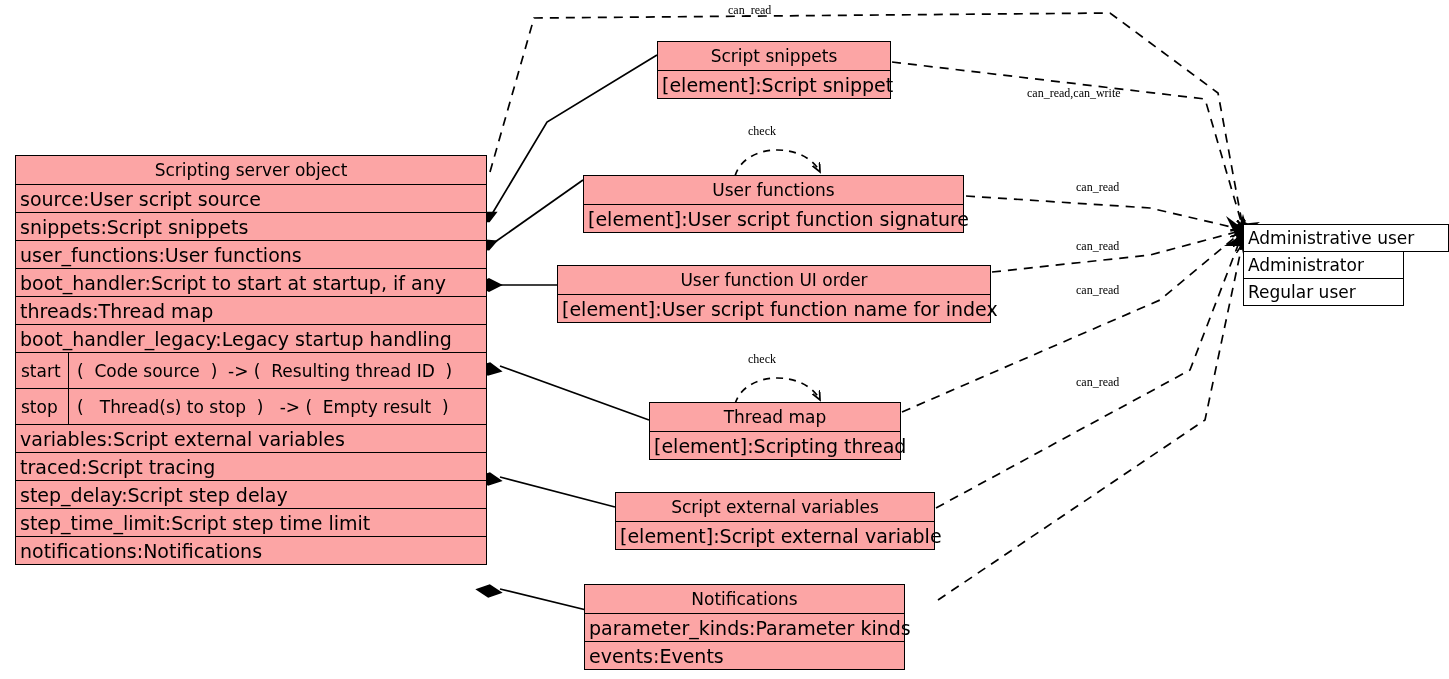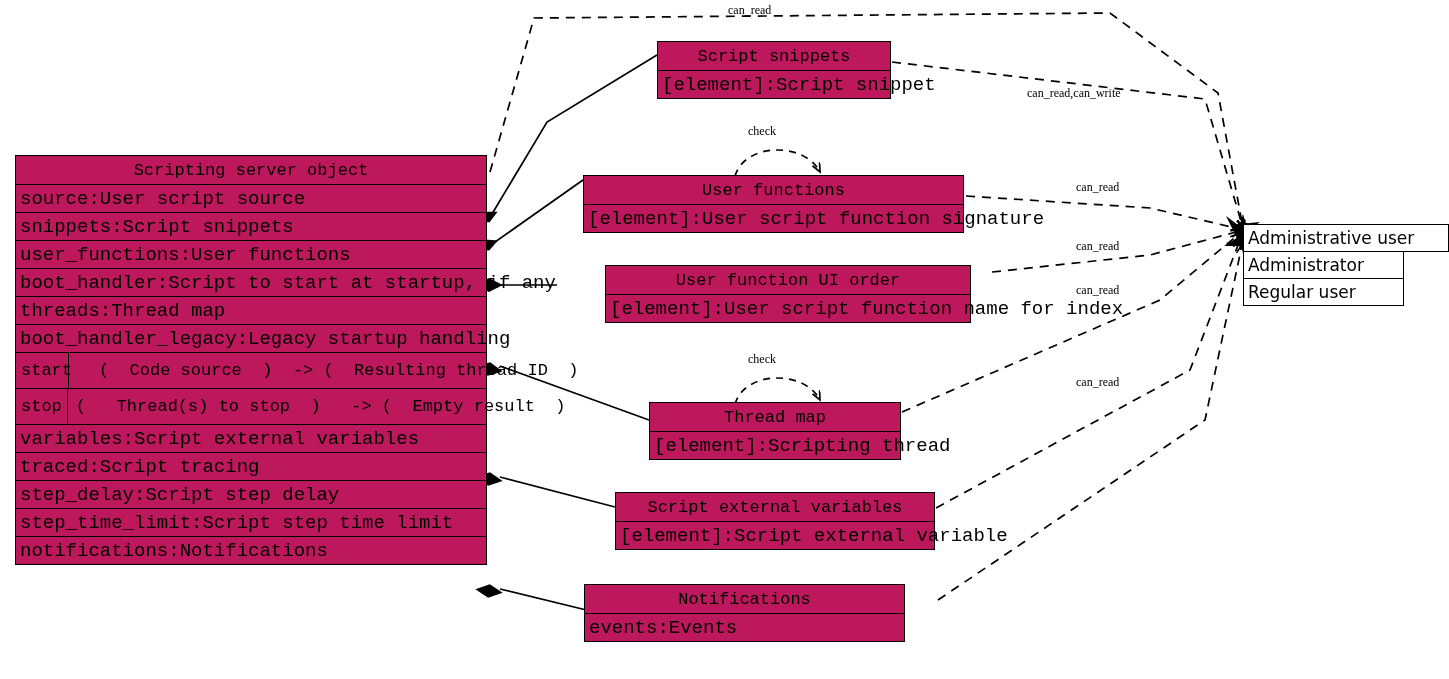--- a/index.html
+++ b/index.html
@@ -28,26 +28,25 @@
   .uml-box {
     position: absolute;
     box-sizing: border-box;
     background: #ffffff;
     border: 1.6px solid #000000;
     z-index: 5;
   }
   .uml-row {
     box-sizing: border-box;
     border-top: 1.6px solid #000000;
-    background: #be185d;
+    background: #fca5a5;
     white-space: nowrap;
     overflow: visible;
     display: flex;
     align-items: center;
-    font-family: Liberation Mono, monospace;
   }
   .uml-row:first-child {
     border-top: none;
   }
   .uml-title {
     justify-content: center;
     font-size: 17px;
     color: #000000;
   }
   .uml-attr {
@@ -173,21 +172,21 @@
   <div class="uml-box" style="left:15px; top:155px; width:472px;">
     <div class="uml-row uml-title" style="height:28px;">Scripting server object</div>
 
     <div class="uml-row uml-attr" style="height:28px;">source:User script source</div>
     <div class="uml-row uml-attr" style="height:28px;">snippets:Script snippets</div>
     <div class="uml-row uml-attr" style="height:28px;">user_functions:User functions</div>
     <div class="uml-row uml-attr" style="height:28px;">boot_handler:Script to start at startup, if any</div>
     <div class="uml-row uml-attr" style="height:28px;">threads:Thread map</div>
     <div class="uml-row uml-attr" style="height:28px;">boot_handler_legacy:Legacy startup handling</div>
 
-    <div class="uml-row uml-method" style="height:36px;gap:22px;">
+    <div class="uml-row uml-method" style="height:36px;">
       <span class="method-name" style="width:53px;">start</span>
       <span class="method-sig">(  Code source  )  -&gt; (  Resulting thread ID  )</span>
     </div>
     <div class="uml-row uml-method" style="height:36px;">
       <span class="method-name" style="width:53px;">stop</span>
       <span class="method-sig">(   Thread(s) to stop  )   -&gt; (  Empty result  )</span>
     </div>
 
     <div class="uml-row uml-attr" style="height:28px;">variables:Script external variables</div>
     <div class="uml-row uml-attr" style="height:28px;">traced:Script tracing</div>
@@ -199,37 +198,38 @@
   <div class="uml-box" style="left:657px; top:41px; width:234px;">
     <div class="uml-row uml-title" style="height:28px;">Script snippets</div>
     <div class="uml-row uml-attr" style="height:28px;">[element]:Script snippet</div>
   </div>
 
   <div class="uml-box" style="left:583px; top:175px; width:381px;">
     <div class="uml-row uml-title" style="height:28px;">User functions</div>
     <div class="uml-row uml-attr" style="height:28px;">[element]:User script function signature</div>
   </div>
 
-  <div class="uml-box" style="left:557px; top:265px; width:366px;margin-left:48px;">
+  <div class="uml-box" style="left:557px; top:265px; width:434px;">
     <div class="uml-row uml-title" style="height:28px;">User function UI order</div>
     <div class="uml-row uml-attr" style="height:28px;">[element]:User script function name for index</div>
   </div>
 
   <div class="uml-box" style="left:649px; top:402px; width:252px;">
     <div class="uml-row uml-title" style="height:28px;">Thread map</div>
     <div class="uml-row uml-attr" style="height:28px;">[element]:Scripting thread</div>
   </div>
 
   <div class="uml-box" style="left:615px; top:492px; width:320px;">
     <div class="uml-row uml-title" style="height:28px;">Script external variables</div>
     <div class="uml-row uml-attr" style="height:28px;">[element]:Script external variable</div>
   </div>
 
   <div class="uml-box" style="left:584px; top:584px; width:321px;">
     <div class="uml-row uml-title" style="height:28px;">Notifications</div>
+    <div class="uml-row uml-attr" style="height:28px;">parameter_kinds:Parameter kinds</div>
     <div class="uml-row uml-attr" style="height:28px;">events:Events</div>
   </div>
 
   <div class="actor-box" style="left:1243px; top:224px;">
     <div class="actor-row" style="width:206px; height:28px;">Administrative user</div>
     <div class="actor-row" style="width:161px; height:27px; border-top:none;">Administrator</div>
     <div class="actor-row" style="width:161px; height:27px; border-top:none;">Regular user</div>
   </div>
 
   <div class="edge-label" style="left:728px; top:3px;">can_read</div>

